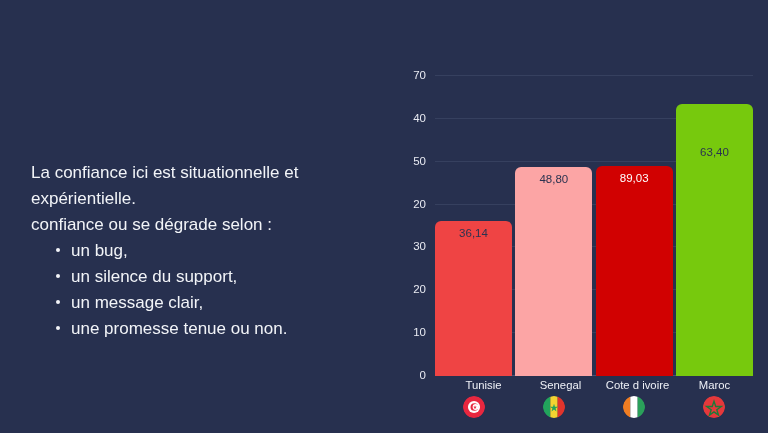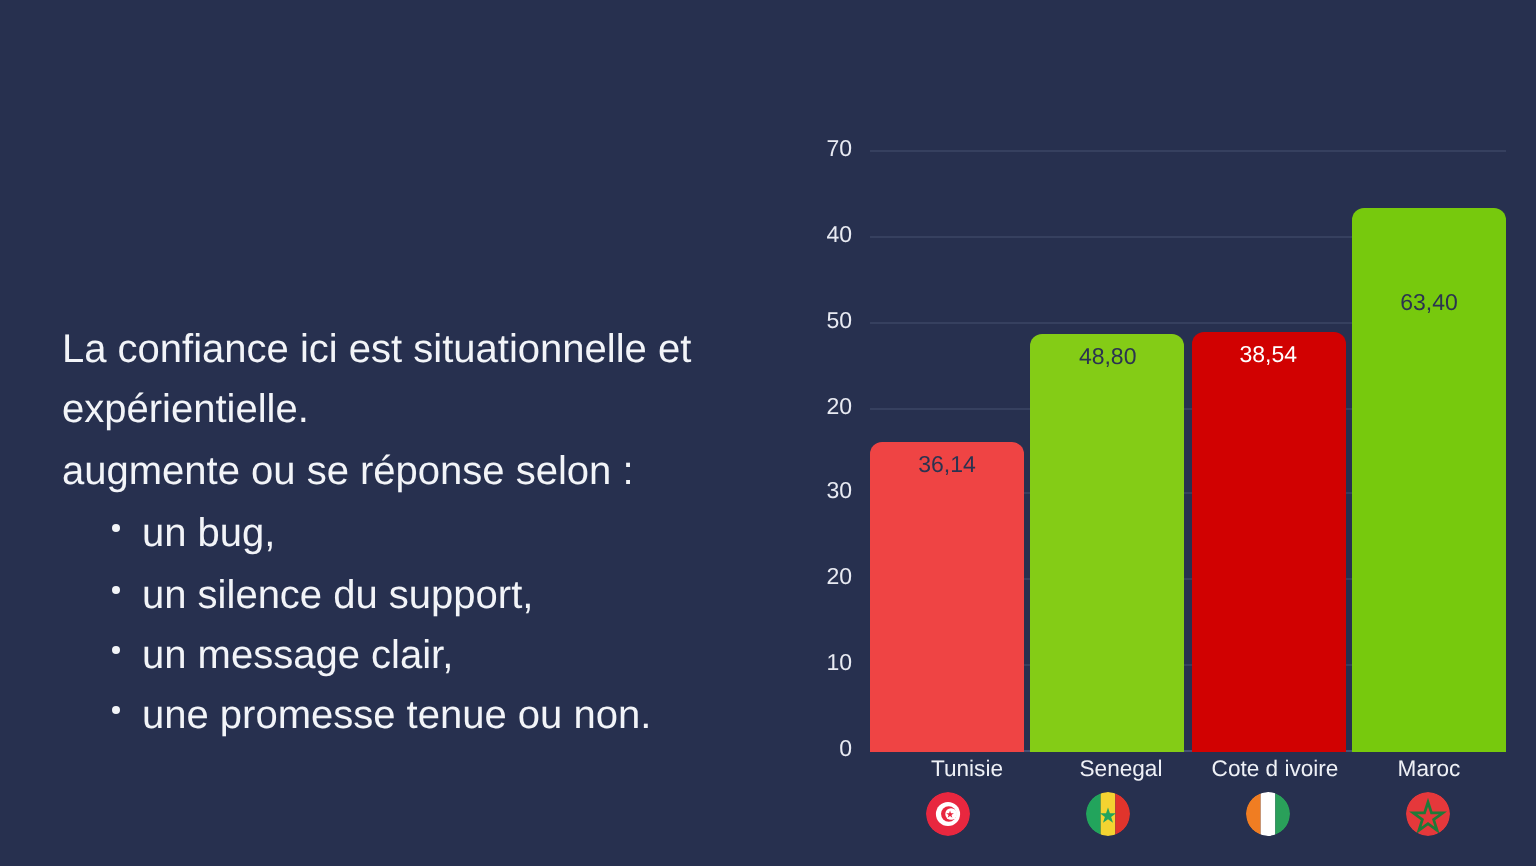--- a/index.html
+++ b/index.html
@@ -58,21 +58,21 @@
     height: 4px;
     background: #ffffff;
     width: 189px;
   }
 
   .body-text {
     position: absolute;
     left: 31px;
     top: 160px;
     width: 340px;
-    font-size: 20px;
+    font-size: 17px;
     line-height: 1.52;
     color: #f2f4f8;
     font-weight: 400;
   }
   .body-text p {
     margin: 0;
     padding: 0;
   }
   .body-text .lead {
     margin-bottom: 0px;
@@ -210,21 +210,21 @@
 </head>
 <body>
 
 <div id="slide">
 
   <div class="left-panel">
 
 
     <div class="body-text">
       <p class="lead">La confiance ici est situationnelle et expérientielle.</p>
-      <p> augmente ou se réponse selon :</p>
+      <p> confiance ou se dégrade selon :</p>
       <ul class="bullet-list">
         <li>un bug,</li>
         <li>un silence du support,</li>
         <li>un message clair,</li>
         <li>une promesse tenue ou non.</li>
       </ul>
     </div>
   </div>
 
   <div class="chart-area">
@@ -257,27 +257,27 @@
           </div>
         </div>
       <div class="axis-base"></div>
       <div class="bars" id="bars">
           <div class="bar-slot">
             <div class="bar" style="height: 154.886px; background: #ef4444;">
               <div class="bar-value" style="color: rgb(43, 51, 80);">36,14</div>
             </div>
           </div>
           <div class="bar-slot">
-            <div class="bar" style="height: 209.143px; background: #84cc16;">
+            <div class="bar" style="height: 209.143px; background: #fca5a5;">
               <div class="bar-value" style="color: rgb(43, 51, 80);">48,80</div>
             </div>
           </div>
           <div class="bar-slot">
             <div class="bar" style="height: 210px; background: rgb(209, 1, 1);">
-              <div class="bar-value" style="color: rgb(255, 255, 255);">38,54</div>
+              <div class="bar-value" style="color: rgb(255, 255, 255);">89,03</div>
             </div>
           </div>
           <div class="bar-slot">
             <div class="bar" style="height: 271.714px; background: rgb(119, 201, 13);">
               <div class="bar-value" style="color: rgb(43, 51, 80); margin-top: 36px;">63,40</div>
             </div>
           </div>
         </div>
     </div>
 

